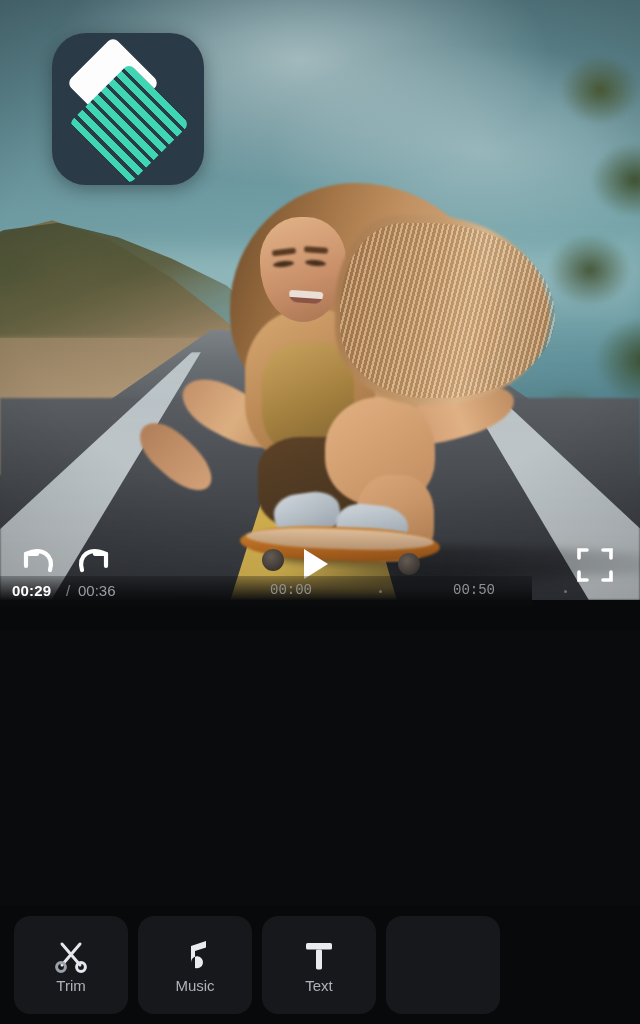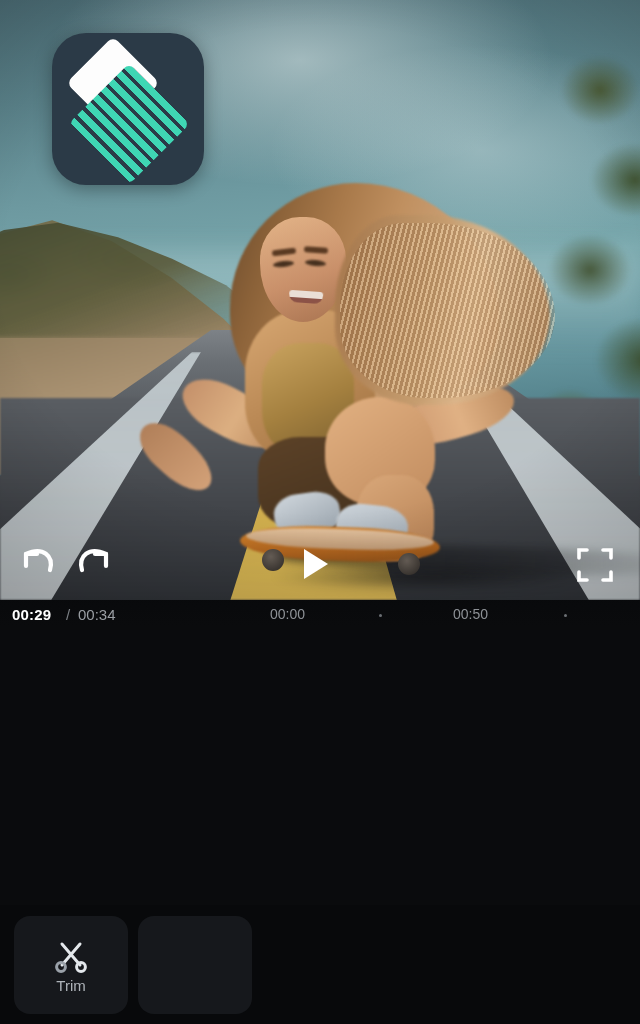--- a/index.html
+++ b/index.html
@@ -241,34 +241,34 @@
     position:absolute; left:0; top:530px; width:640px; height:68px;
   }
   .ctl { position:absolute; cursor:pointer; }
   .ctl-undo { left:10px; top:6px; width:56px; height:56px; }
   .ctl-redo { left:66px; top:6px; width:56px; height:56px; }
   .ctl-play { left:291px; top:12px; width:44px; height:44px; }
   .ctl-full { left:572px; top:12px; width:46px; height:46px; }
 
   
   .ruler {
-    position:absolute; left:0; top:600px; width:640px; height:30px;
+    position:absolute; left:0; top:576px; width:532px; height:30px;
     background:linear-gradient(180deg, rgba(10,11,13,.28), #0a0b0d 85%);
   }
   .tc-cur {
     position:absolute; left:12px; top:6px;
     font-size:15px; color:#ffffff; font-weight:700; letter-spacing:.2px;
   }
   .tc-sep {
     position:absolute; left:66px; top:6px; font-size:15px; color:#7d8186; font-weight:400;
   }
   .tc-tot {
     position:absolute; left:78px; top:6px; font-size:15px; color:#9a9ea3; font-weight:400;
   }
-  .tick-lbl { position:absolute; top:6px; font-size:14px; color:#8e9297; }
+  .tick-lbl { position:absolute; top:6px; font-size:14px; color:#8e9297;font-family:Liberation Mono, monospace; }
   .tick-dot {
     position:absolute; top:14px; width:3px; height:3px; border-radius:50%; background:#6b6f74;
   }
 
   .tl-wrap { position:absolute; left:0; top:630px; width:640px; height:275px; background:#0a0b0d; }
 
   
   .toolbar {
     position:absolute; left:0; top:905px; width:640px; height:119px;
     background:#08090b; display:flex; align-items:center; gap:10px;
@@ -361,21 +361,21 @@
         <path d="M31 8 L39 8 L39 16"></path>
         <path d="M39 30 L39 38 L31 38"></path>
         <path d="M15 38 L7 38 L7 30"></path>
       </svg>
     </div>
   </div>
 
   <div class="ruler">
     <span class="tc-cur">00:29</span>
     <span class="tc-sep">/</span>
-    <span class="tc-tot">00:34</span>
+    <span class="tc-tot">00:36</span>
     <span class="tick-lbl" style="left:270px">00:00</span>
     <span class="tick-dot" style="left:379px"></span>
     <span class="tick-lbl" style="left:453px">00:50</span>
     <span class="tick-dot" style="left:564px"></span>
   </div>
 
   <div class="tl-wrap">
 
     
 
@@ -415,21 +415,38 @@
         <svg viewBox="0 0 36 36" width="36" height="36" fill="none" stroke="#e4e8ec" stroke-width="3" stroke-linecap="round">
           <path d="M9 6 L27 27"></path>
           <path d="M27 6 L9 27"></path>
           <circle cx="8" cy="29" r="4.4" stroke="#9aa1a9"></circle>
           <circle cx="28" cy="29" r="4.4"></circle>
         </svg>
       </span>
       <span class="t-lbl">Trim</span>
     </div>
 
-
+    <div class="tool">
+      <span class="t-ico">
+        <svg viewBox="0 0 36 36" width="36" height="36">
+          <path d="M29 3 L14 8 V24.5 A6 6 0 1 1 18 30 V13 L29 9.6 Z" fill="#e8ecef"></path>
+        </svg>
+      </span>
+      <span class="t-lbl">Music</span>
+    </div>
+
+    <div class="tool">
+      <span class="t-ico">
+        <svg viewBox="0 0 36 36" width="36" height="36">
+          <rect x="5" y="5" width="26" height="6.5" rx="1.6" fill="#e8ecef"></rect>
+          <rect x="15" y="11.5" width="6" height="20" rx="1.4" fill="#e8ecef"></rect>
+        </svg>
+      </span>
+      <span class="t-lbl">Text</span>
+    </div>
 
 
 
     <div class="tool">
 
       <span class="t-lbl"></span>
     </div>
 
   </div>
 </div>

